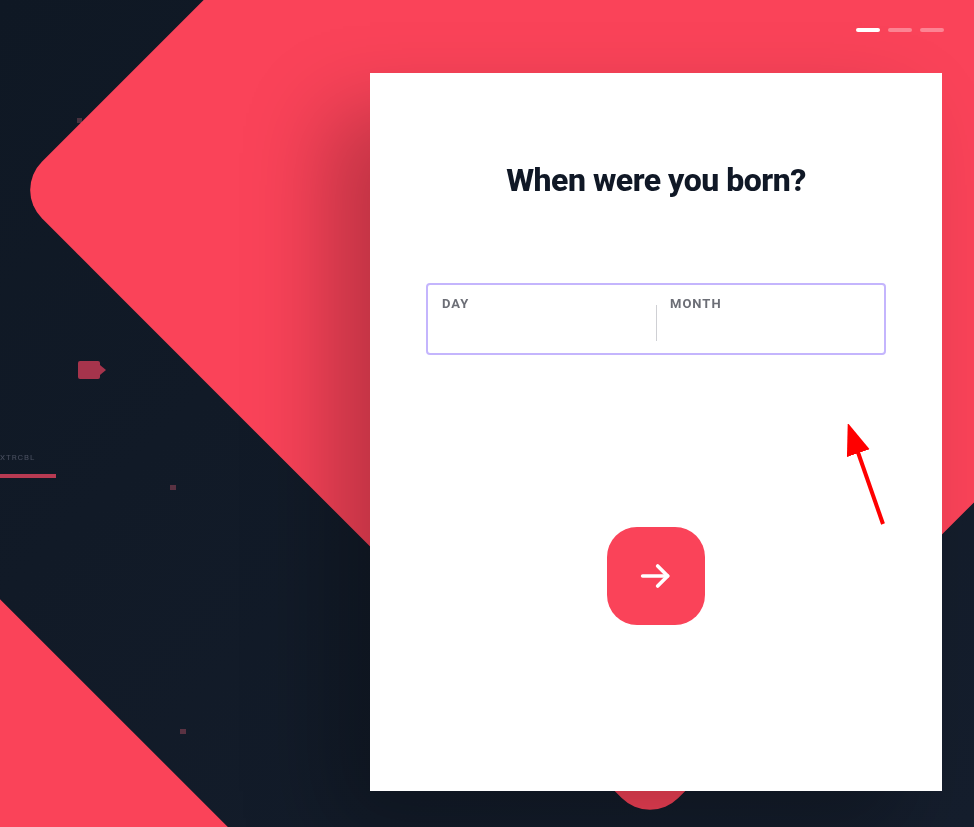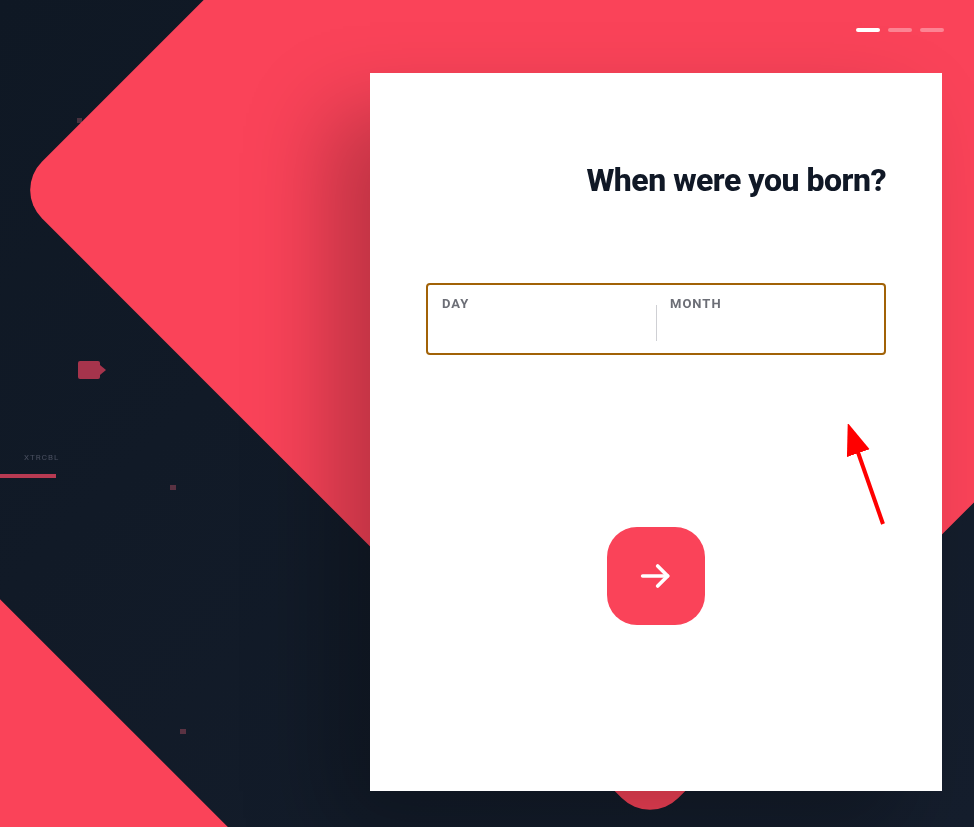--- a/index.html
+++ b/index.html
@@ -34,21 +34,21 @@
     }
     .acc-1 { top: 118px; left: 77px; width: 5px; height: 5px; background: #4a3240; }
     .acc-2 { top: 118px; left: 195px; width: 12px; height: 5px; background: #4a3240; }
     .acc-3 { top: 329px; left: 188px; width: 16px; height: 5px; background: #7a3848; }
     .acc-4 { top: 361px; left: 78px; width: 22px; height: 18px; background: #a6344c; border-radius: 2px; }
     .acc-4::after { content:""; position:absolute; right:-6px; top:4px; border-left:6px solid #a6344c; border-top:5px solid transparent; border-bottom:5px solid transparent; }
     .acc-5 { top: 361px; left: 200px; width: 24px; height: 5px; background: #9a3048; }
     .acc-6 { top: 485px; left: 170px; width: 6px; height: 5px; background: #5a3242; }
     .acc-7 { top: 727px; left: 65px; width: 18px; height: 18px; background: #6a2c3c; }
     .acc-8 { top: 474px; left: 0; width: 56px; height: 4px; background: #b83a52; }
-    .acc-9 { top: 453px; left: 0; width: 60px; height: 12px; color: #4a5060; font-size: 8px; letter-spacing: 1px; background: transparent; padding-left: 24px; }
+    .acc-9 { top: 453px; left: 0; width: 60px; height: 12px; color: #4a5060; font-size: 8px; letter-spacing: 1px; background: transparent; }
     .acc-10 { top: 729px; left: 180px; width: 6px; height: 5px; background: #5a3242; }
 
     .bg-triangle {
       position: absolute;
       width: 900px;
       height: 900px;
       background: #fa4359;
       transform: rotate(45deg);
       top: -260px;
       left: 200px;
@@ -99,33 +99,32 @@
       box-shadow: -40px 40px 80px rgba(0,0,0,0.25);
       padding: 88px 56px 40px 56px;
       text-align: center;
     }
 
     .card-title {
       font-size: 32px;
       font-weight: 800;
       color: #101826;
       letter-spacing: -0.5px;
-      text-align: right;
     }
 
     .card-subtitle {
       font-size: 25px;
       color: #a9abb2;
       font-weight: 400;
       letter-spacing: -0.1px;
     }
 
     .dob-group {
       margin-top: 84px;
-      border: 2px solid #a16207;
+      border: 2px solid #c4b5fd;
       border-radius: 4px;
       height: 72px;
       display: flex;
       align-items: stretch;
       overflow: visible;
       position: relative;
     }
 
     .dob-field {
       position: relative;

